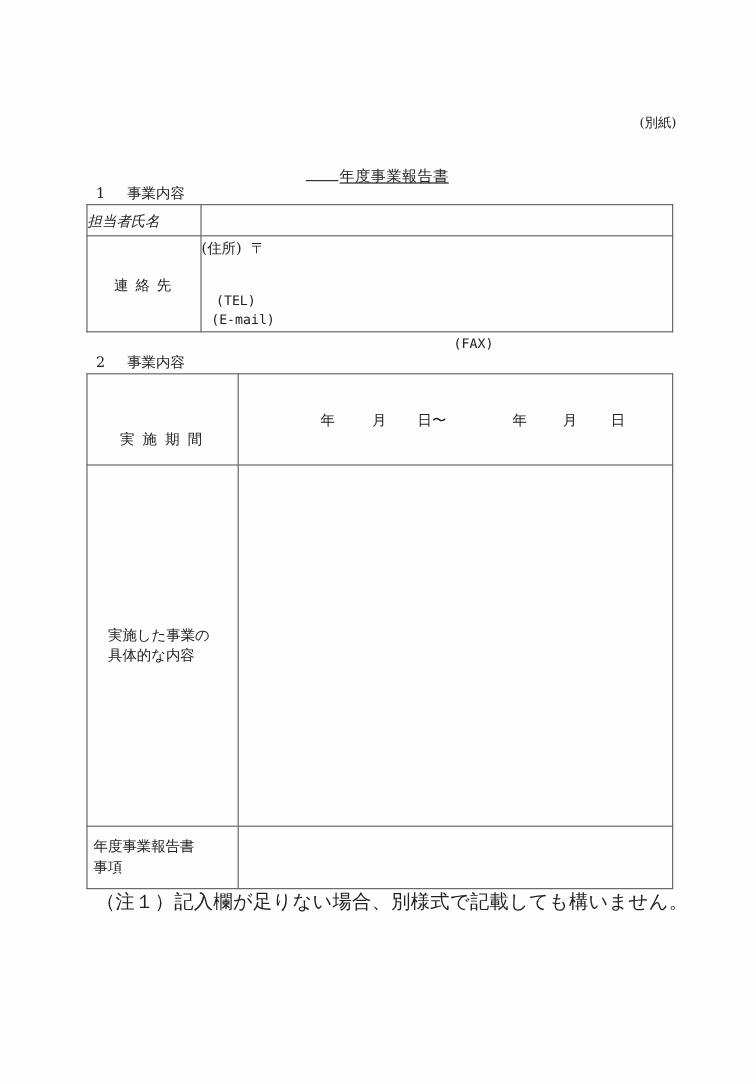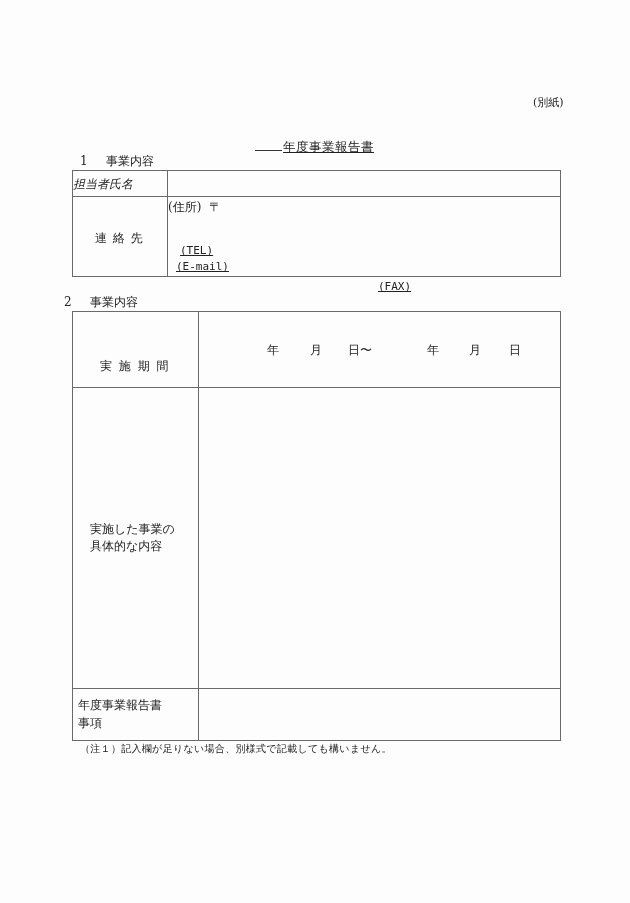--- a/index.html
+++ b/index.html
@@ -33,32 +33,32 @@
       width: 27px;
       border-bottom: 1px solid #333;
       height: 12px;
       vertical-align: baseline;
       margin-right: 1px;
     }
     .section-heading {
       font-size: 12px;
     }
     .s1 { left: 80px; top: 153px; }
-    .s2 { left: 64px; top: 294px; }
+    .s2 { left: 80px; top: 294px; }
     .section-heading .num { display: inline-block; width: 26px; }
 
     .line-h { height: 1px; background: #6a6a6a; }
     .line-v { width: 1px; background: #6a6a6a; }
 
     .cell-text { font-size: 12px; white-space: nowrap; }
-    .mono { font-family: "DejaVu Sans Mono", "Liberation Mono", monospace; font-size: 11px; text-decoration: underline; }
+    .mono { font-family: "DejaVu Sans Mono", "Liberation Mono", monospace; font-size: 11px; }
 
     .note {
       left: 80px; top: 742px;
-      font-size: 10px;
+      font-size: 16px;
       letter-spacing: 0.3px;
     }
   </style>
 </head>
 <body>
 
 <div class="abs attachment">(別紙)</div>
 
 <div class="abs title">
   <span class="blank"></span><span>年度事業報告書</span>

